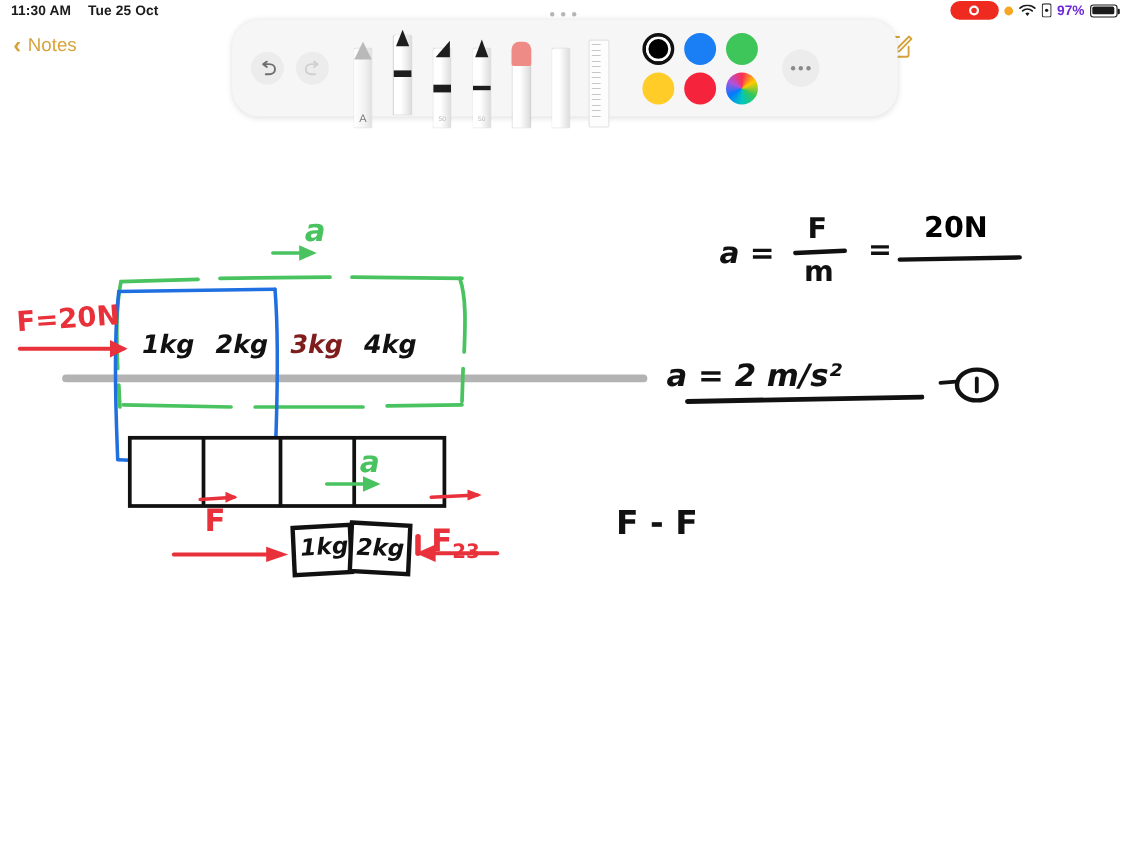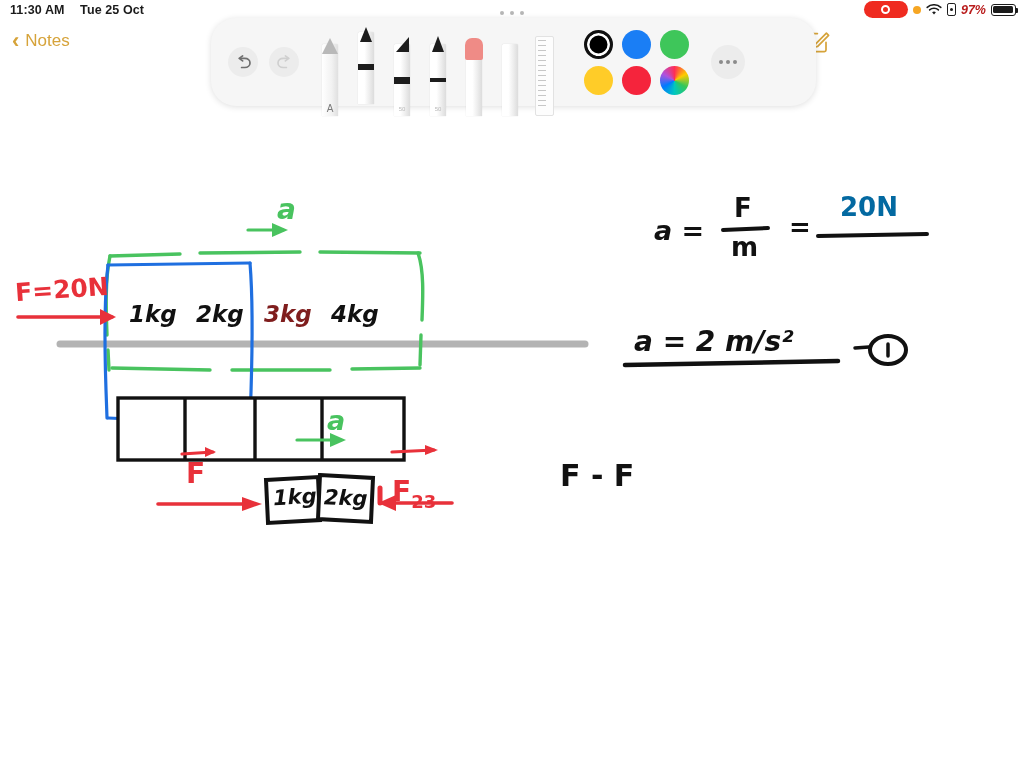--- a/index.html
+++ b/index.html
@@ -12,21 +12,21 @@
   #root { position: relative; width: 840px; height: 768px; background:#fff; }
 
   
   .statusbar { position:absolute; top:0; left:0; width:1024px; height:22px; }
   .sb-left { position:absolute; left:10px; top:3px; font-size:12.5px; font-weight:bold; color:#1b1b1b; letter-spacing:.1px;}
   .sb-time { margin-right:12px; }
   .sb-right { position:absolute; right:8px; top:1px; display:flex; align-items:center; gap:5px; }
   .rec-pill { width:44px; height:17px; border-radius:9px; background:#ef2b20; display:flex; align-items:center; justify-content:center; }
   .rec-dot { width:9px; height:9px; border-radius:50%; border:2px solid #fff; }
   .orange-dot { width:8px; height:8px; border-radius:50%; background:#f6a623; }
-  .sb-pct { font-size:12.5px; font-weight:bold; color:#b91c1c;font-style:italic; }
+  .sb-pct { font-size:12.5px; font-weight:bold; color:#6d28d9; }
   .battery { width:25px; height:12px; border:1.4px solid #1b1b1b; border-radius:3px; position:relative; }
   .battery::after{content:"";position:absolute;right:-3.4px;top:3px;width:2px;height:5px;background:#1b1b1b;border-radius:0 1px 1px 0;}
   .battery-fill{position:absolute;left:1.2px;top:1.2px;bottom:1.2px;width:20px;background:#1b1b1b;border-radius:1.5px;}
 
   
   .back-notes { position:absolute; left:12px; top:30px; display:flex; align-items:center; gap:6px; color:#d6a33a; }
   .back-chev { font-size:22px; font-weight:bold; line-height:1; }
   .back-label { font-size:17px; }
 
   
@@ -297,23 +297,23 @@
 
     <div class="hw" style="left:129px; top:181px; font-size:23px; color:#111; font-style:italic;">1kg</div>
     <div class="hw" style="left:196px; top:181px; font-size:23px; color:#111; font-style:italic;">2kg</div>
     <div class="hw" style="left:264px; top:181px; font-size:23px; color:#7f1d1d; font-style:italic;">3kg</div>
     <div class="hw" style="left:331px; top:181px; font-size:23px; color:#111; font-style:italic;">4kg</div>
 
     <div class="hw" style="left:654px; top:95px; font-size:27px; color:#111; font-style:italic;">a =</div>
     <div class="hw" style="left:734px; top:73px; font-size:26px; color:#111;">F</div>
     <div class="hw" style="left:731px; top:112px; font-size:26px; color:#111;">m</div>
     <div class="hw" style="left:789px; top:92px; font-size:26px; color:#111;">=</div>
-    <div class="hw" style="left:840px; top:72px; font-size:26px; color:#0369a1;">20N</div>
-
-    <div class="hw" style="left:634px; top:205px; font-size:28px; color:#111; font-style:italic;">a = 2 m/s²</div>
+    <div class="hw" style="left:840px; top:72px; font-size:26px; color:#000000;">20N</div>
+
+    <div class="hw" style="left:606px; top:205px; font-size:28px; color:#111; font-style:italic;">a = 2 m/s²</div>
 
     <div class="hw" style="left:327px; top:285px; font-size:27px; color:#49c35f; font-style:italic;">a</div>
     <div class="hw" style="left:186px; top:337px; font-size:28px; color:#e8313a;">F</div>
     <div class="hw" style="left:392px; top:335px; font-size:28px; color:#e8313a;margin-top:20px;">
       <span>F</span><span style="font-size:18px; vertical-align:sub;">23</span>
     </div>
     <div class="hw" style="left:273px; top:365px; font-size:21px; color:#111; font-style:italic; transform:rotate(-3deg);">1kg</div>
     <div class="hw" style="left:324px; top:366px; font-size:21px; color:#111; font-style:italic; transform:rotate(2deg);">2kg</div>
 
     <div class="hw" style="left:560px; top:338px; font-size:30px; color:#111;">F - F</div>

